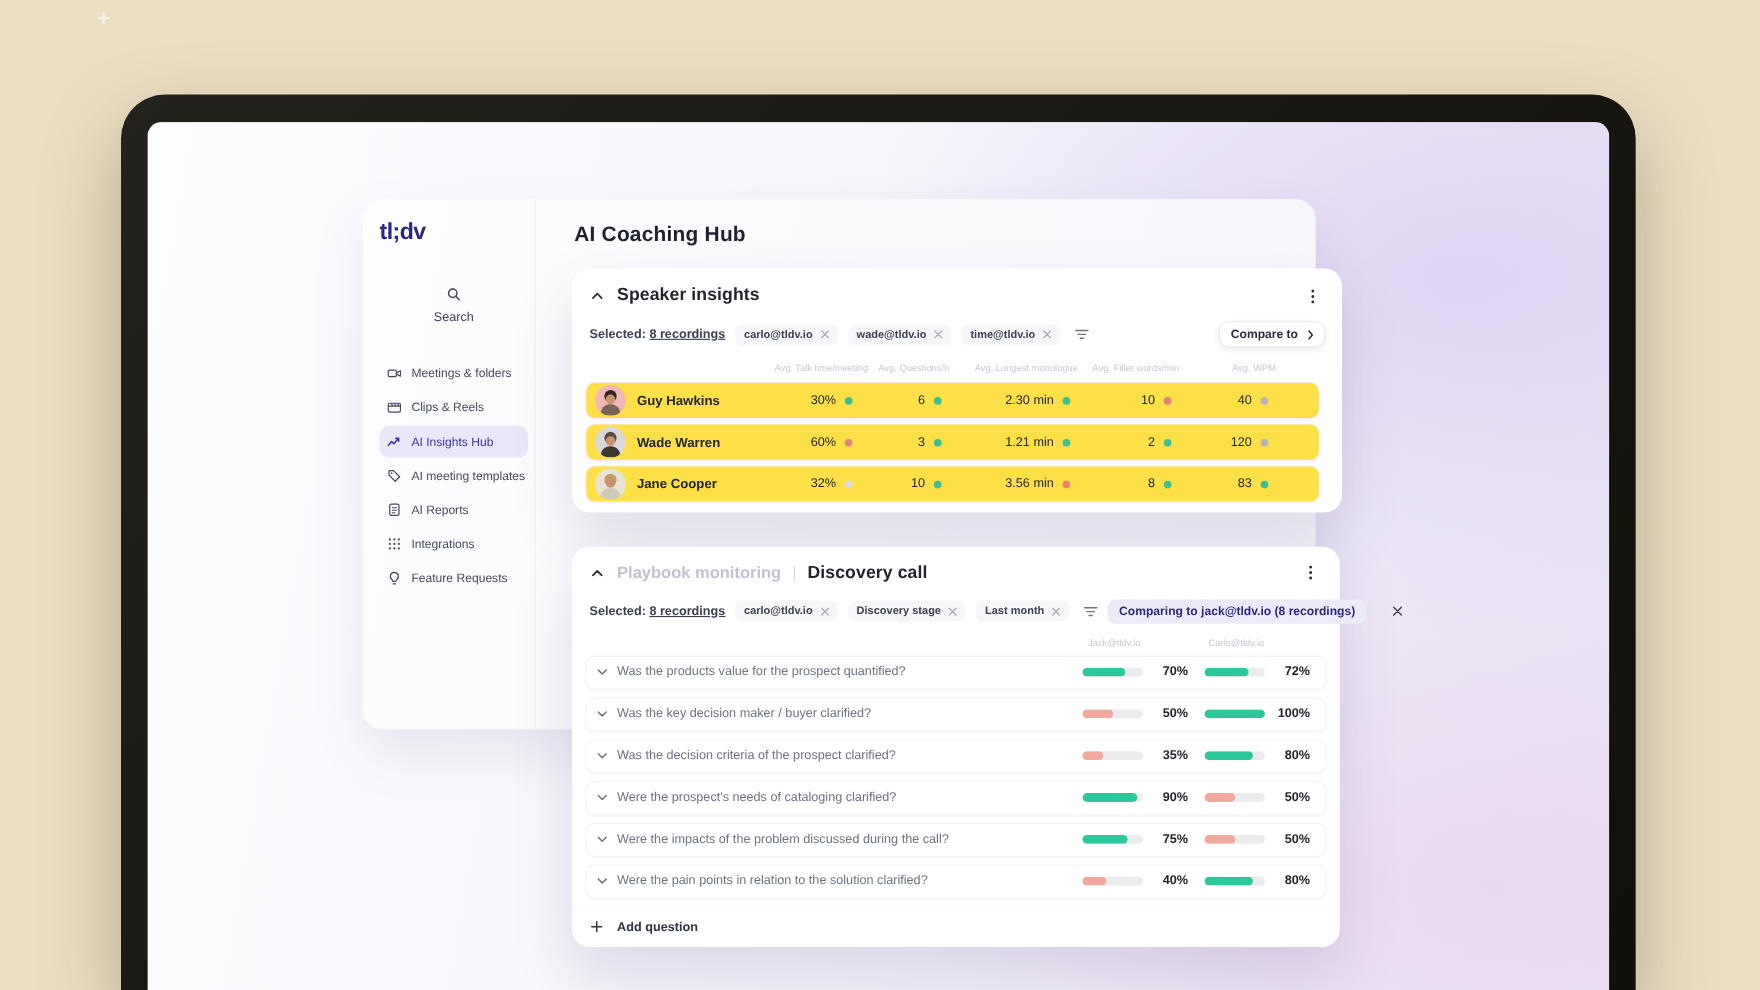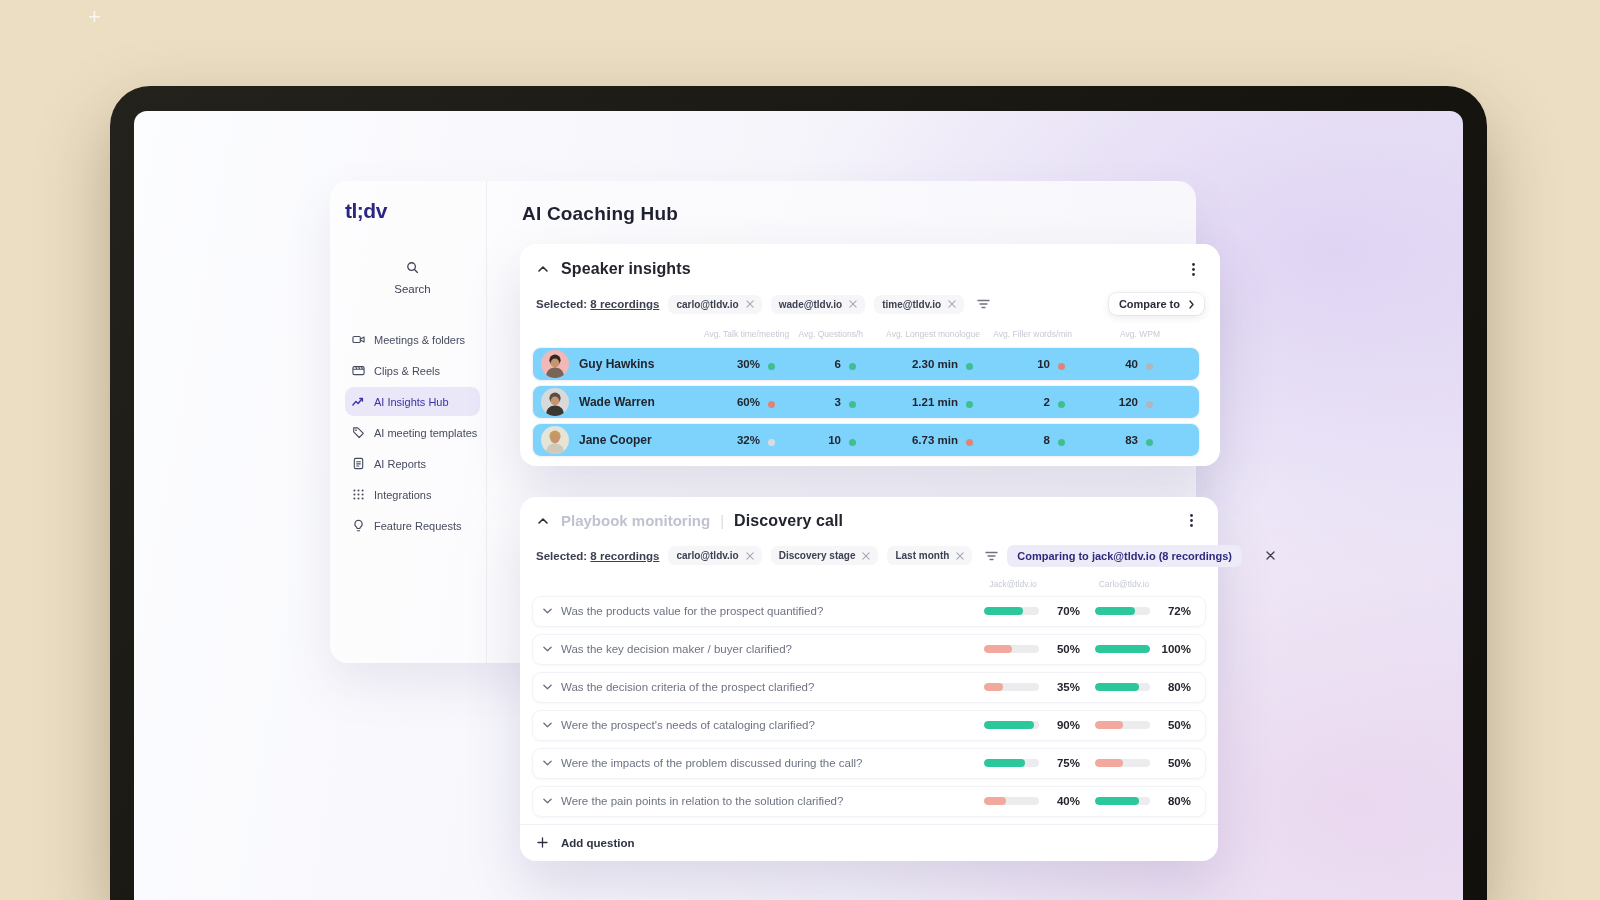--- a/index.html
+++ b/index.html
@@ -60,28 +60,28 @@
   .filter-ic { margin-left:4px; display:flex; cursor:pointer; }
   .compare-btn { margin-left:auto; display:flex; align-items:center; gap:9px; background:#fff;
                  border-radius:8px; padding:5px 10px; font-size:11px; font-weight:700; color:#2A2E3B;
                  box-shadow:0 2px 8px rgba(40,40,80,.10), 0 0 0 1px #F1F1F5; cursor:pointer; white-space:nowrap; }
 
   
   .s-grid { display:grid; grid-template-columns:156px 78px 81px 117px 92px 88px; align-items:center; }
   .s-cols { margin:14px 20px 0 20px; padding:0 45px 0 8px; font-size:8.5px; color:#C6C9D4; }
   .s-cols .s-col { text-align:right; white-space:nowrap; overflow:visible; }
   .s-rows { margin-top:8px; padding:0 20px 0 12px; }
-  .s-row { height:34px; background:#7dd3fc; border:1px solid #F3F3F7; border-radius:9px; margin-bottom:4px;
+  .s-row { height:34px; background:#fde047; border:1px solid #F3F3F7; border-radius:9px; margin-bottom:4px;
            padding:0 45px 0 8px; box-shadow:0 1px 3px rgba(30,30,60,.04); cursor:default; }
   .s-name-cell { display:flex; align-items:center; gap:10px; }
   .avatar { width:28px; height:28px; border-radius:50%; flex:0 0 28px; }
   .avatar svg { display:block; }
   .s-name { font-size:12px; font-weight:600; color:#23252E; white-space:nowrap; }
-  .s-val { display:flex; justify-content:flex-end; align-items:flex-end; gap:8px;
-           font-size:11.5px; font-weight:700; color:#23252E; white-space:nowrap; }
+  .s-val { display:flex; justify-content:flex-end; align-items:center; gap:8px;
+           font-size:11.5px; font-weight:400; color:#23252E; white-space:nowrap; }
   .dot { width:7px; height:7px; border-radius:50%; }
   .dot-green { background:#3FBE90; } .dot-red { background:#E2837A; }
   .dot-gray { background:#B4B4BA; } .dot-light { background:#DBDBDF; }
 
   
   .comparing-wrap { margin-left:auto; display:flex; align-items:center; gap:24px; }
   .comparing-chip { background:#EDEBF8; color:#2D2A7E; font-weight:700; font-size:11px;
                     padding:5px 10px; border-radius:7px; cursor:pointer; white-space:nowrap; }
   .pb-col-labels { display:flex; justify-content:flex-end; margin-top:12px; padding-right:27px;
                    font-size:8.5px; color:#C6C9D4; }
@@ -367,21 +367,21 @@
     </div>
   <div class="s-val">
                 <span>32%</span>
                 <span class="dot dot-light"></span>
               </div>
               <div class="s-val">
                 <span>10</span>
                 <span class="dot dot-green"></span>
               </div>
               <div class="s-val">
-                <span>6.73 min</span>
+                <span>3.56 min</span>
                 <span class="dot dot-red"></span>
               </div>
               <div class="s-val">
                 <span>8</span>
                 <span class="dot dot-green"></span>
               </div>
               <div class="s-val">
                 <span>83</span>
                 <span class="dot dot-green"></span>
               </div>

